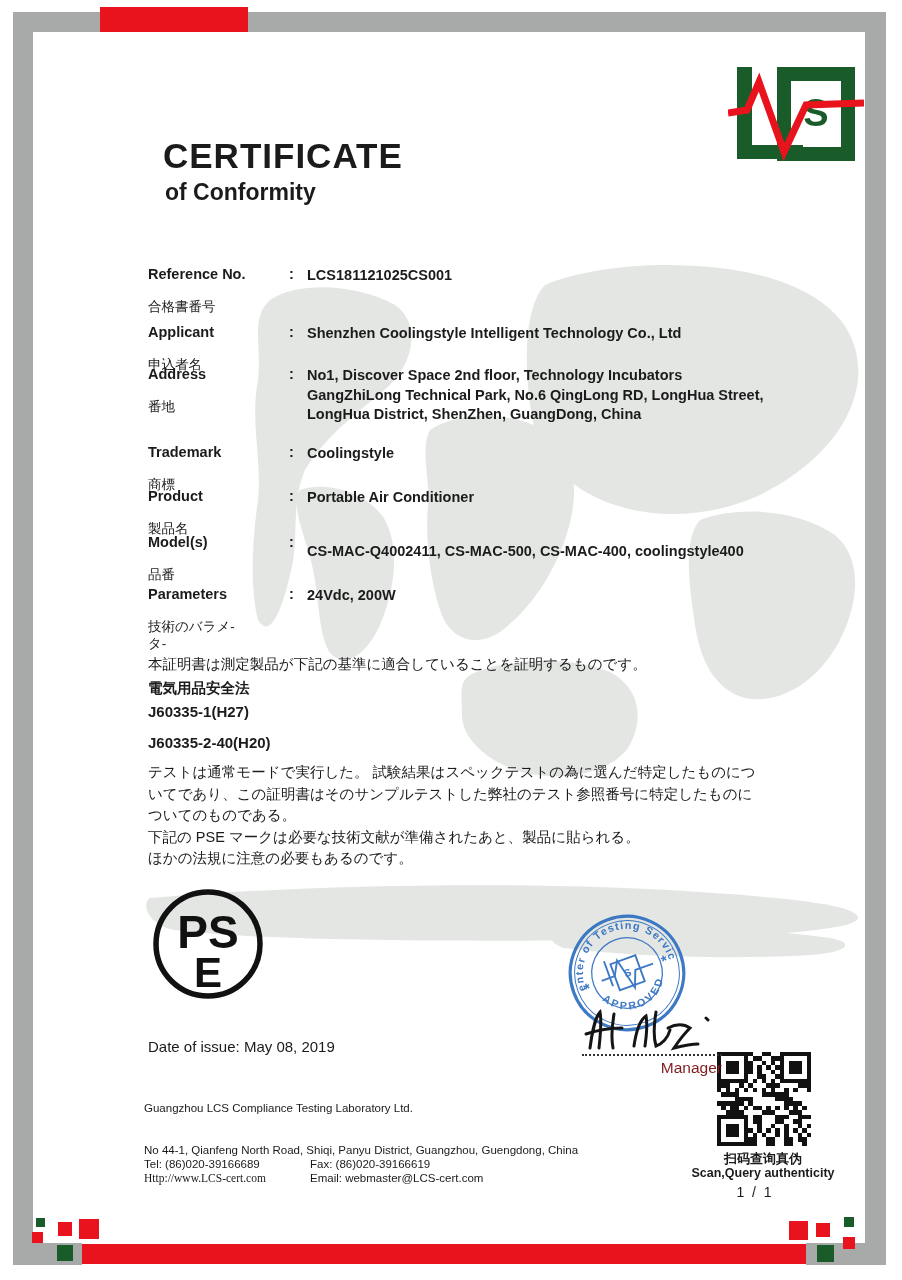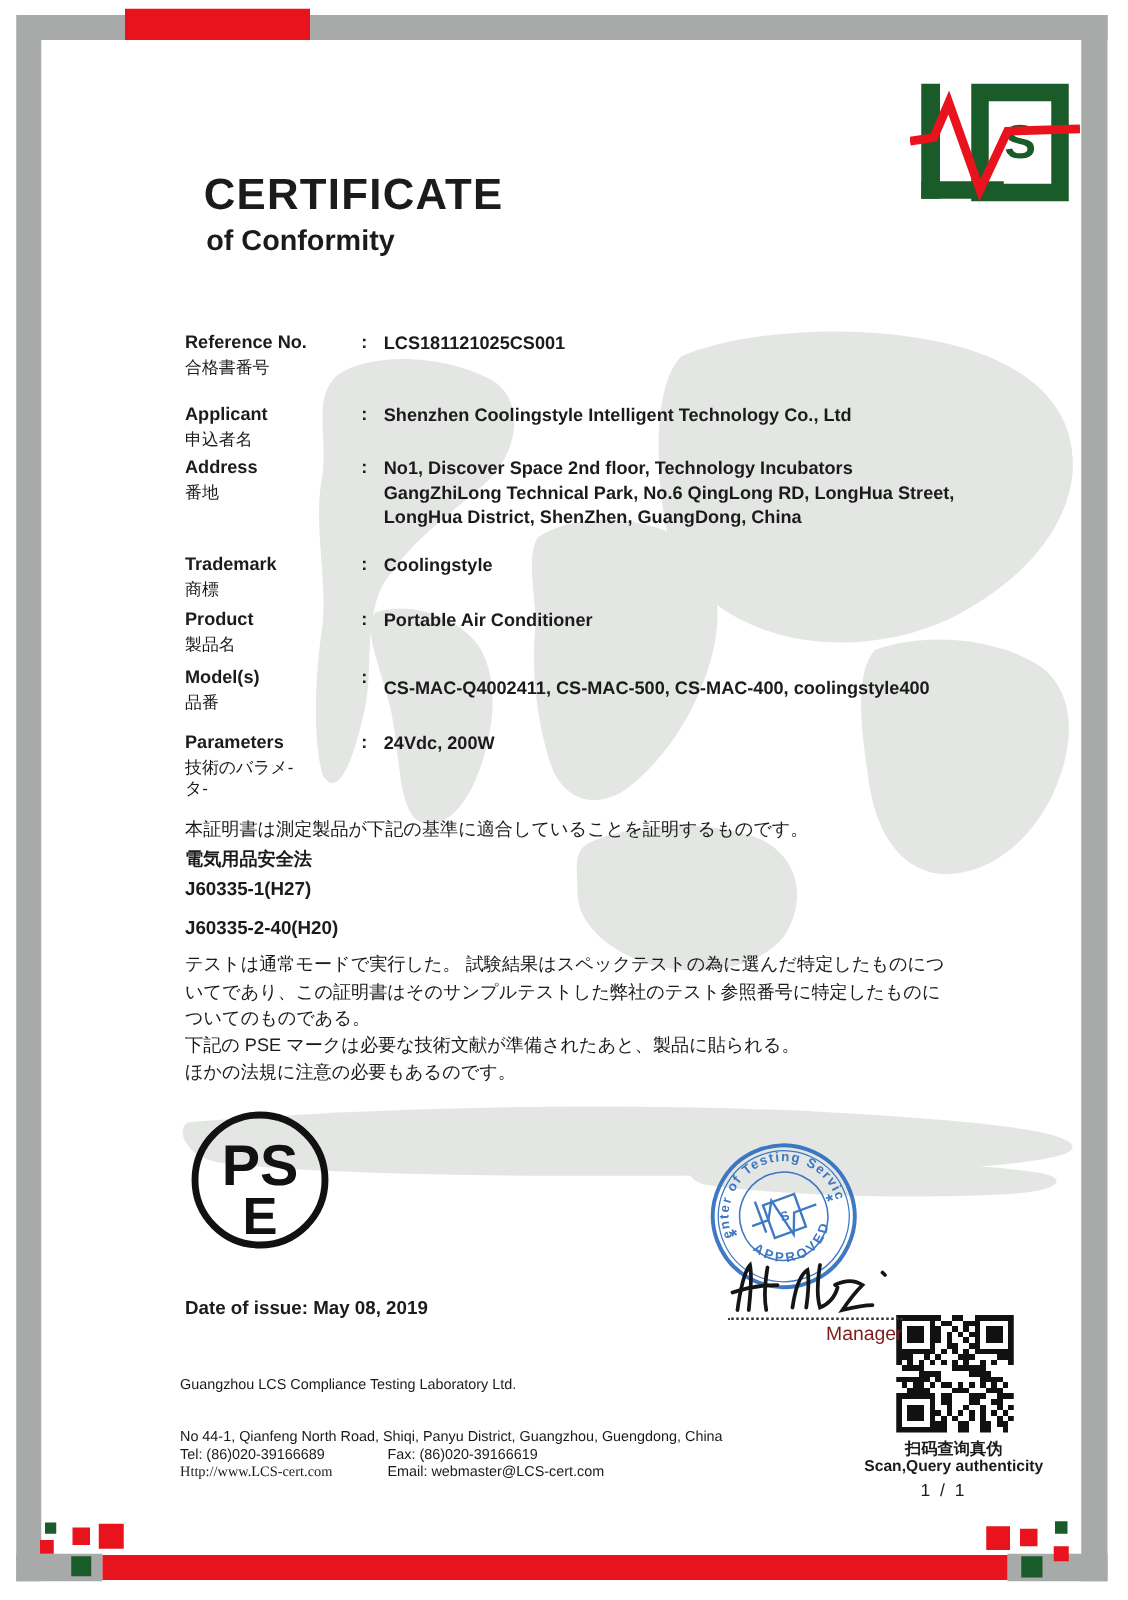--- a/index.html
+++ b/index.html
@@ -16,21 +16,21 @@
   
   .map{position:absolute;left:0;top:0;z-index:0;pointer-events:none;}
 
   
   .title1{position:absolute;left:163px;top:136px;font-size:35px;font-weight:bold;letter-spacing:1px;}
   .title2{position:absolute;left:165px;top:179px;font-size:23px;font-weight:bold;}
 
   
   .frow{position:absolute;left:148px;width:700px;z-index:2;}
   .flabel-en{font-size:14.5px;font-weight:bold;}
-  .flabel-ja{font-size:13.5px;margin-top:3px;white-space:pre-line;line-height:17px;}
+  .flabel-ja{font-size:13.5px;margin-top:16px;white-space:pre-line;line-height:17px;}
   .fcolon{position:absolute;left:141px;top:0;font-size:14.5px;font-weight:bold;}
   .fvalue{position:absolute;left:159px;top:0;width:540px;font-size:14.5px;font-weight:bold;
           white-space:pre-line;line-height:19.5px;}
 
   
   .stmt{position:absolute;left:148px;z-index:2;font-size:14.5px;line-height:21px;white-space:pre-line;}
   .stmt.b{font-weight:bold;}
 
   
   .foot{position:absolute;left:144px;font-size:11.5px;color:#1a1a1a;z-index:2;}
@@ -38,21 +38,21 @@
   
   .qrwrap{position:absolute;left:717px;top:1052px;width:94px;height:94px;z-index:2;}
   .qrcap1{position:absolute;left:700px;top:1150px;width:126px;text-align:center;font-size:13px;font-weight:bold;z-index:2;}
   .qrcap2{position:absolute;left:688px;top:1166px;width:150px;text-align:center;font-size:12.5px;font-weight:bold;z-index:2;}
   .pageno{position:absolute;left:700px;top:1184px;width:110px;text-align:center;font-size:14px;font-weight:normal;letter-spacing:2px;z-index:2;}
 
   
   .sigline{position:absolute;left:582px;top:1054px;width:140px;border-top:2px dotted #333;z-index:3;}
   .manager{position:absolute;left:582px;top:1059px;width:140px;text-align:right;font-size:15.5px;color:#7f1d1d;z-index:3;}
 
-  .dateline{position:absolute;left:148px;top:1038px;font-size:15px;font-weight:bold;z-index:2;}
+  .dateline{position:absolute;left:148px;top:1038px;font-size:15px;font-weight:normal;z-index:2;}
 </style>
 </head>
 <body>
 
 <div class="page">
 
   <svg class="map" width="902" height="1280" viewBox="0 0 902 1280">
     <g fill="#c9cec9" opacity="0.5">
       <path d="M270,300 C300,280 360,285 395,305 C420,322 415,360 390,385 C360,412 330,430 305,470 C290,505 300,540 290,575 C282,610 270,640 258,620 C250,590 252,540 258,500 C262,460 250,420 258,380 C262,345 250,318 270,300 Z"></path>
       <path d="M300,490 C330,480 370,495 385,520 C400,548 395,590 380,625 C368,652 348,668 332,655 C318,640 320,600 312,565 C305,535 290,505 300,490 Z"></path>

